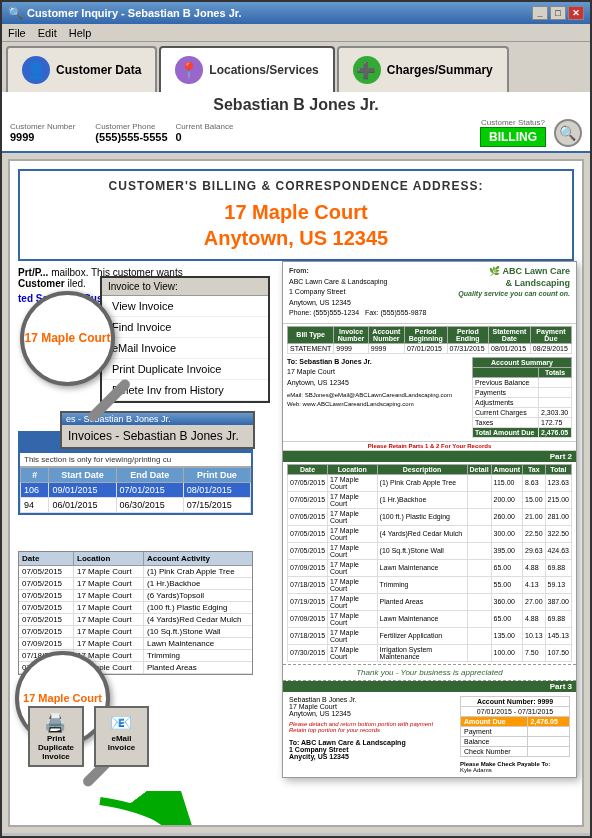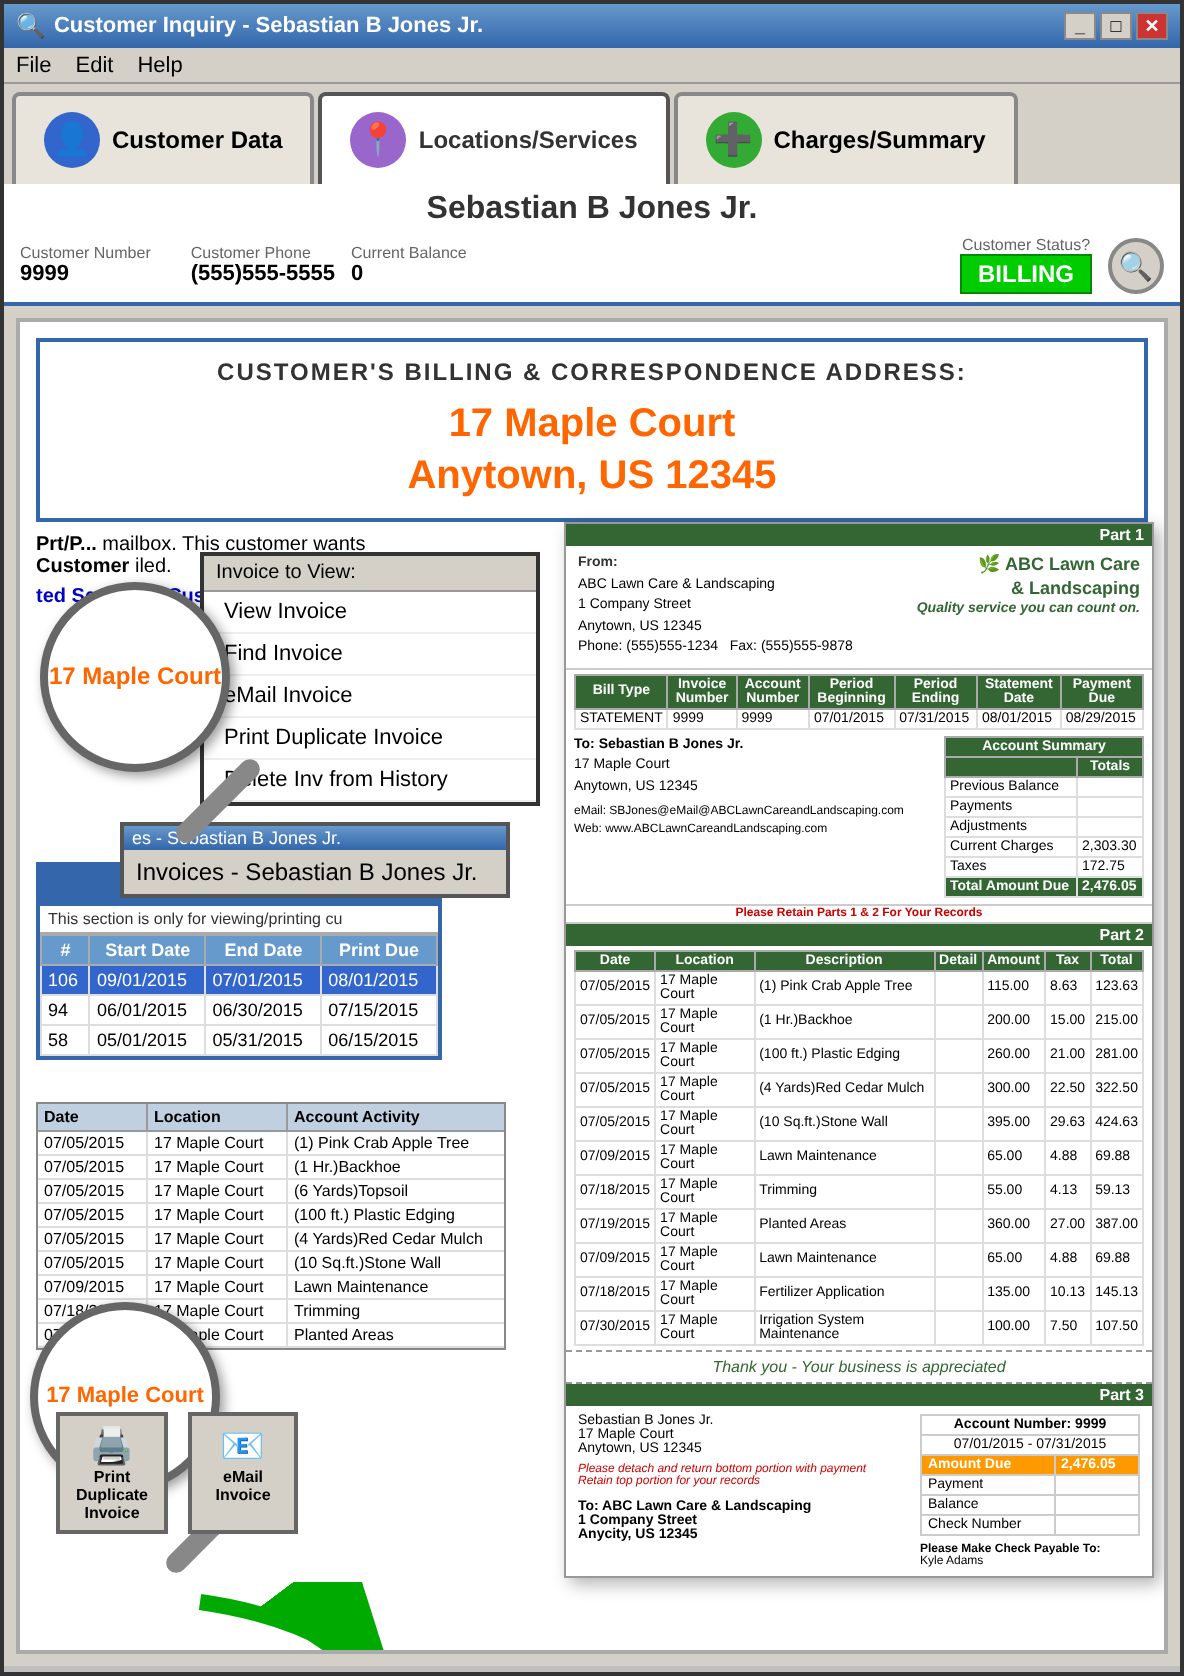--- a/index.html
+++ b/index.html
@@ -452,21 +452,21 @@
         </div>
       </div>
 
       <div style="position:absolute; left:50px; top:250px; background:#d4d0c8; border:2px solid #555; padding:2px 6px; font-size:9px; z-index:12; width:195px;">
         <div style="background:linear-gradient(to bottom, #6699cc, #3366aa); color:white; margin:-2px -6px 2px; padding:1px 4px; font-size:9px;">
           <span>es - Sebastian B Jones Jr.</span>
         </div>
         <div style="font-size:12px; padding:2px 0;">Invoices - Sebastian B Jones Jr.</div>
       </div>
 
-      <div style="position:absolute; left:8px; top:270px; width:203px; background:white; border:2px solid #3366aa; z-index:5;">
+      <div style="position:absolute; left:8px; top:270px; width:235px; background:white; border:2px solid #3366aa; z-index:5;">
         <div style="background:#3366aa; color:white; text-align:center; font-weight:bold; font-size:12px; padding:3px;">
           <span>PAST INVOICES</span>
         </div>
         <div style="font-size:8px; padding:2px 4px; color:#333; border-bottom:1px solid #aaa;">
           <span>This section is only for viewing/printing cu</span>
         </div>
         <table class="invoices-table">
           <thead>
             <tr>
               <th>#</th>
@@ -481,26 +481,20 @@
               <td>09/01/2015</td>
               <td>07/01/2015</td>
               <td>08/01/2015</td>
             </tr>
             <tr>
               <td>94</td>
               <td>06/01/2015</td>
               <td>06/30/2015</td>
               <td>07/15/2015</td>
             </tr>
-            <tr>
-              <td>58</td>
-              <td>05/01/2015</td>
-              <td>05/31/2015</td>
-              <td>06/15/2015</td>
-            </tr>
           </tbody>
         </table>
       </div>
 
       <div style="position:absolute; left:8px; top:390px; width:235px; background:white; border:1px solid #888; z-index:5; font-size:8px;">
         <div style="display:flex; background:#c0d0e0; border-bottom:1px solid #999; font-weight:bold;">
           <div style="width:55px; padding:2px 3px; border-right:1px solid #999;">Date</div>
           <div style="width:70px; padding:2px 3px; border-right:1px solid #999;">Location</div>
           <div style="flex:1; padding:2px 3px;">Account Activity</div>
         </div>
@@ -580,23 +574,20 @@
             <marker id="arrowhead" markerWidth="10" markerHeight="7" refX="10" refY="3.5" orient="auto">
               <polygon points="0 0, 10 3.5, 0 7" fill="#00aa00"></polygon>
             </marker>
           </defs>
           <path d="M 10 10 Q 80 20 110 60" stroke="#00aa00" stroke-width="8" fill="none" marker-end="url(#arrowhead)"></path>
         </svg>
       </div>
 
       <div class="invoice-doc" style="position:absolute; right:5px; top:100px; width:295px; z-index:8;">
 
-        <div class="inv-part-label">
-          <span>Part 1</span>
-        </div>
 
         <div class="inv-header" style="padding:4px 6px;">
           <div style="font-size:7px; line-height:1.5;">
             <div style="font-weight:bold; color:#333;">From:</div>
             <div>ABC Lawn Care &amp; Landscaping</div>
             <div>1 Company Street</div>
             <div>Anytown, US  12345</div>
             <div>Phone: (555)555-1234 &nbsp; Fax: (555)555-9878</div>
           </div>
           <div style="text-align:center; font-size:8px;">

